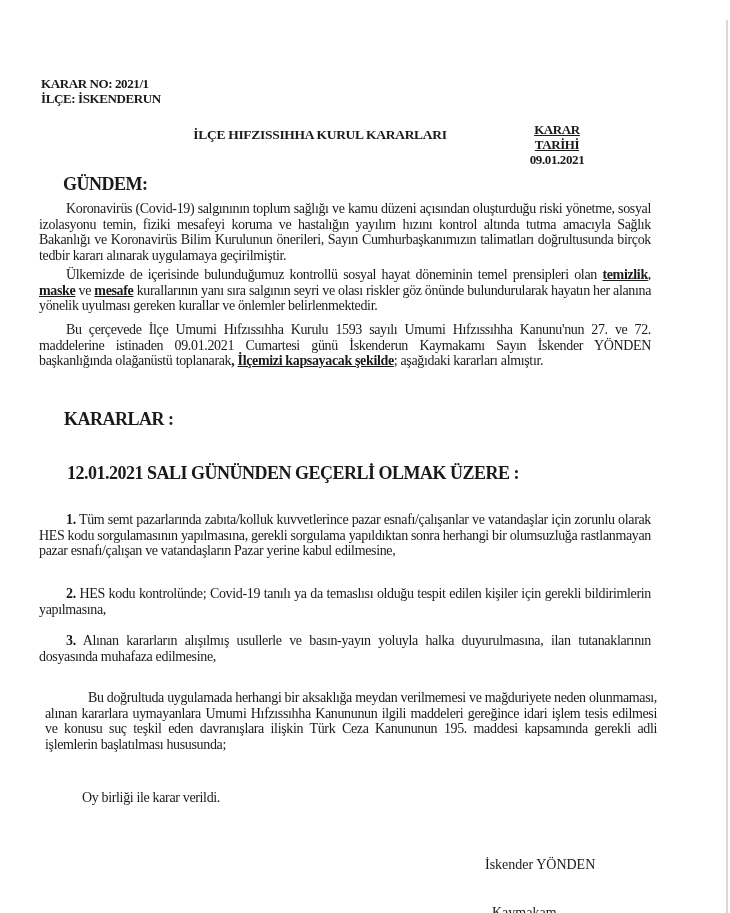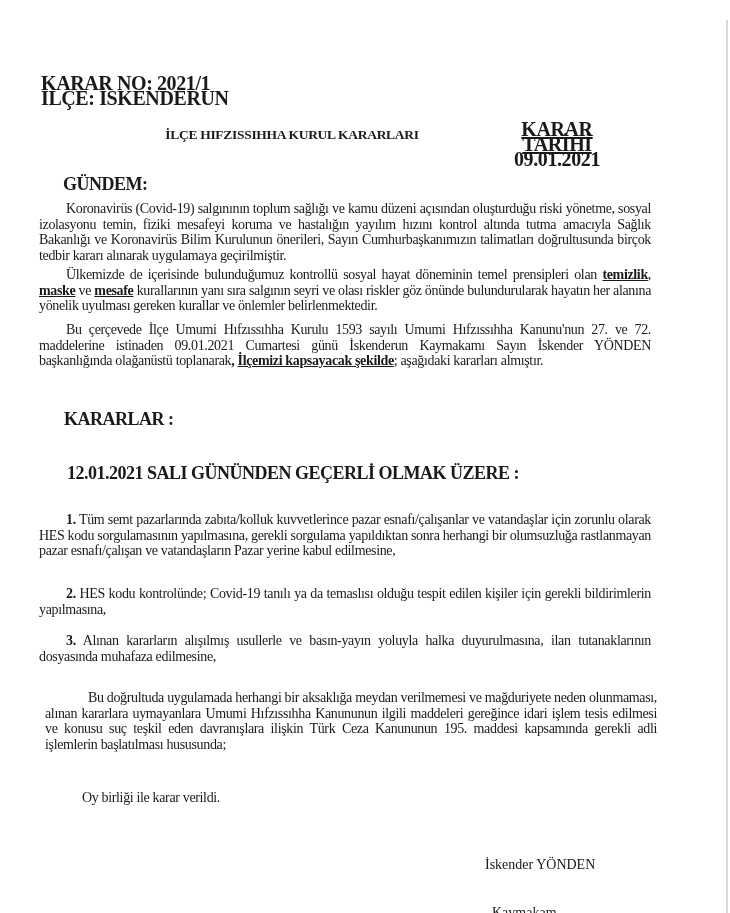--- a/index.html
+++ b/index.html
@@ -19,36 +19,37 @@
       position: absolute;
       left: 726px;
       top: 20px;
       width: 2px;
       height: 893px;
       background: #d9d9d9;
     }
     .hdr {
       position: absolute;
       font-weight: bold;
-      font-size: 20px;
+      font-size: 13px;
       line-height: 15px;
       letter-spacing: -0.4px;
       font-family: "Liberation Serif", serif;
     }
     .hdr-left { left: 41px; top: 76px; }
     .hdr-right { left: 512px; top: 76px; text-align: center; width: 90px; }
     .hdr-right .u { text-decoration: underline; margin-top: 46px; }
     .title {
       position: absolute;
       left: 0; width: 584px;
       top: 127px;
       text-align: center;
       font-weight: bold;
       font-size: 13.5px;
       letter-spacing: -0.3px;
+      padding-left: 28px;
     }
     .section-head {
       position: absolute;
       font-weight: bold;
       font-size: 18px;
       letter-spacing: -0.5px;
     }
     .gundem { left: 63px; top: 174px; }
     .kararlar { left: 64px; top: 409px; }
     .gecerli { left: 67px; top: 463px; }

